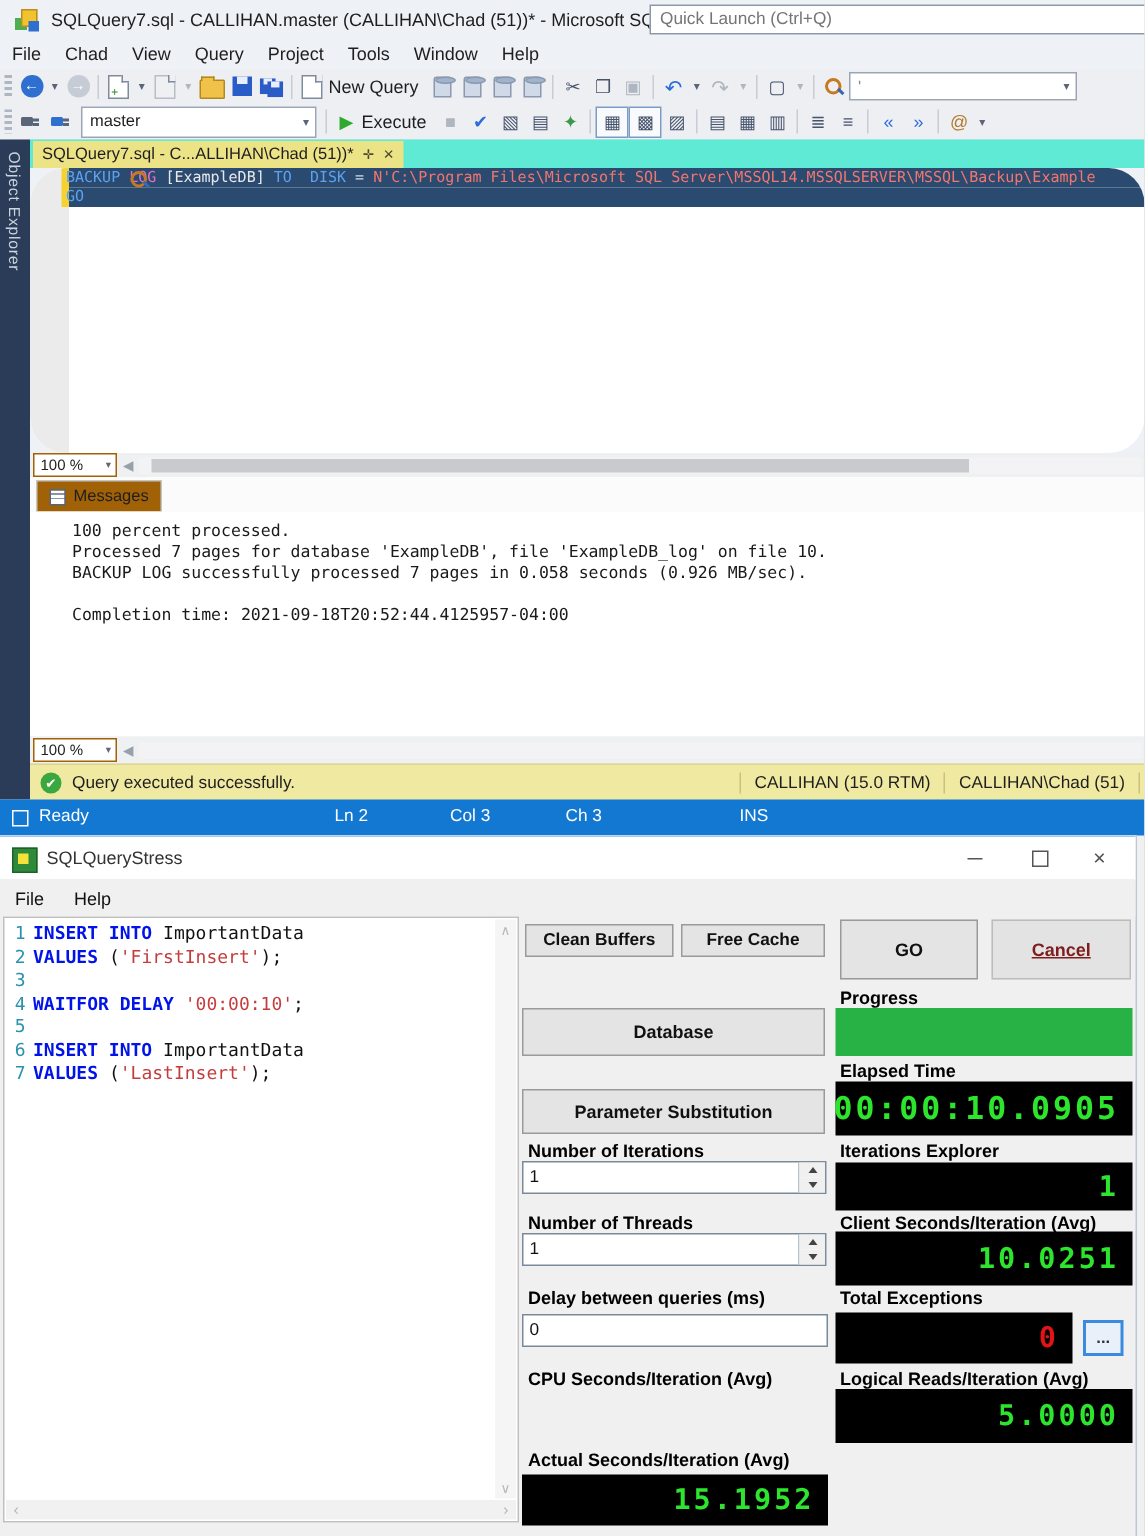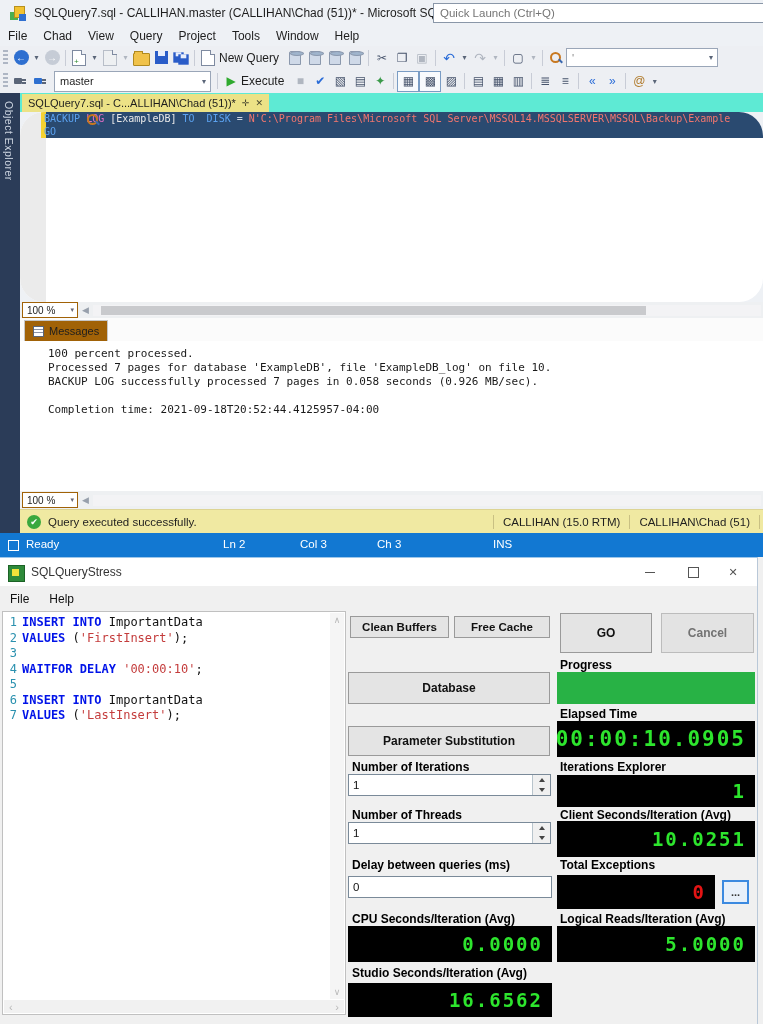--- a/index.html
+++ b/index.html
@@ -115,21 +115,21 @@
   .sqs-line .ln{width:12px;text-align:right;color:#2b91af;margin-right:5px;flex:0 0 auto;}
   .sqs-code .kw{color:#0013e8;font-weight:bold;} .sqs-code .str{color:#c43c3c;} .sqs-code .pl{color:#111;}
   .vsb{position:absolute;right:1px;top:1px;width:14px;bottom:15px;background:#f5f5f5;}
   .vsb .ar{position:absolute;left:0;width:14px;height:14px;display:flex;align-items:center;justify-content:center;font-size:9px;color:#b8b8b8;}
   .hsb2{position:absolute;left:1px;bottom:1px;height:13px;right:1px;background:#f1f1f1;display:flex;align-items:center;justify-content:space-between;}
   .hsb2 .ar{font-size:11px;color:#b8b8b8;padding:0 5px;}
 
   .blabel{position:absolute;font-size:12px;font-weight:bold;color:#000;white-space:nowrap;}
   .wbtn{position:absolute;background:#e4e4e4;border:1px solid #9a9a9a;display:flex;align-items:center;justify-content:center;font-size:11.5px;font-weight:bold;color:#111;box-sizing:border-box;}
   .wbtn.big{font-size:12px;}
-  .wbtn.disabled{background:#e3e3e3;border-color:#bcbcbc;color:#737373;font-weight:bold;}
+  .wbtn.disabled{background:#e3e3e3;border-color:#bcbcbc;color:#7f1d1d;font-weight:bold;text-decoration:underline;}
   .lcd{position:absolute;background:#000;color:#2de52d;font-family:"DejaVu Sans Mono",monospace;font-weight:bold;display:flex;align-items:center;justify-content:flex-end;padding-right:9px;letter-spacing:2px;box-sizing:border-box;}
   .lcd.red{color:#e41414;}
   .progressbar{position:absolute;background:#28b245;}
   .numinput{position:absolute;background:#fff;border:1px solid #7a8a99;box-sizing:border-box;display:flex;}
   .numinput input{flex:1;border:none;outline:none;font-size:11.5px;padding:2px 4px;font-family:"Liberation Sans",sans-serif;color:#111;min-width:0;background:transparent;}
   .spin{width:17px;border-left:1px solid #b8c4cc;display:flex;flex-direction:column;}
   .spin div{flex:1;display:flex;align-items:center;justify-content:center;background:#f0f0f0;}
   .spin .tri-up{width:0;height:0;border-left:3px solid transparent;border-right:3px solid transparent;border-bottom:4px solid #444;}
   .spin .tri-dn{width:0;height:0;border-left:3px solid transparent;border-right:3px solid transparent;border-top:4px solid #444;}
   .dots-btn{position:absolute;background:#e8f0fa;border:2px solid #3c8ae0;display:flex;align-items:center;justify-content:center;font-size:11px;font-weight:bold;color:#333;box-sizing:border-box;}
@@ -442,24 +442,23 @@
           </div>
         </span>
     </div>
 
     <div class="blabel" style="left:352px;top:301px;">Delay between queries (ms)</div>
     <div class="numinput" style="left:348px;top:319px;width:204px;height:22px;">
       <input value="0" style="">
     </div>
 
     <div class="blabel" style="left:352px;top:355px;">CPU Seconds/Iteration (Avg)</div>
-    <div class="lcd" style="left:348px;top:369px;width:204px;height:36px;font-size:19px;">0.0000</div>
-
-    <div class="blabel" style="left:352px;top:409px;">Studio Seconds/Iteration (Avg)</div>
-    <div class="lcd" style="left:348px;top:426px;width:204px;height:34px;font-size:19px;">16.6562</div>
+
+    <div class="blabel" style="left:352px;top:409px;">Actual Seconds/Iteration (Avg)</div>
+    <div class="lcd" style="left:348px;top:426px;width:204px;height:34px;font-size:19px;">15.1952</div>
 
     <div class="wbtn big" style="left:560px;top:56px;width:92px;height:40px;">GO</div>
     <div class="wbtn big disabled" style="left:661px;top:56px;width:93px;height:40px;">Cancel</div>
 
     <div class="blabel" style="left:560px;top:101px;">Progress</div>
     <div class="progressbar" style="left:557px;top:115px;width:198px;height:32px;"></div>
 
     <div class="blabel" style="left:560px;top:150px;">Elapsed Time</div>
     <div class="lcd" style="left:557px;top:164px;width:198px;height:36px;font-size:21px;">00:00:10.0905</div>
 

